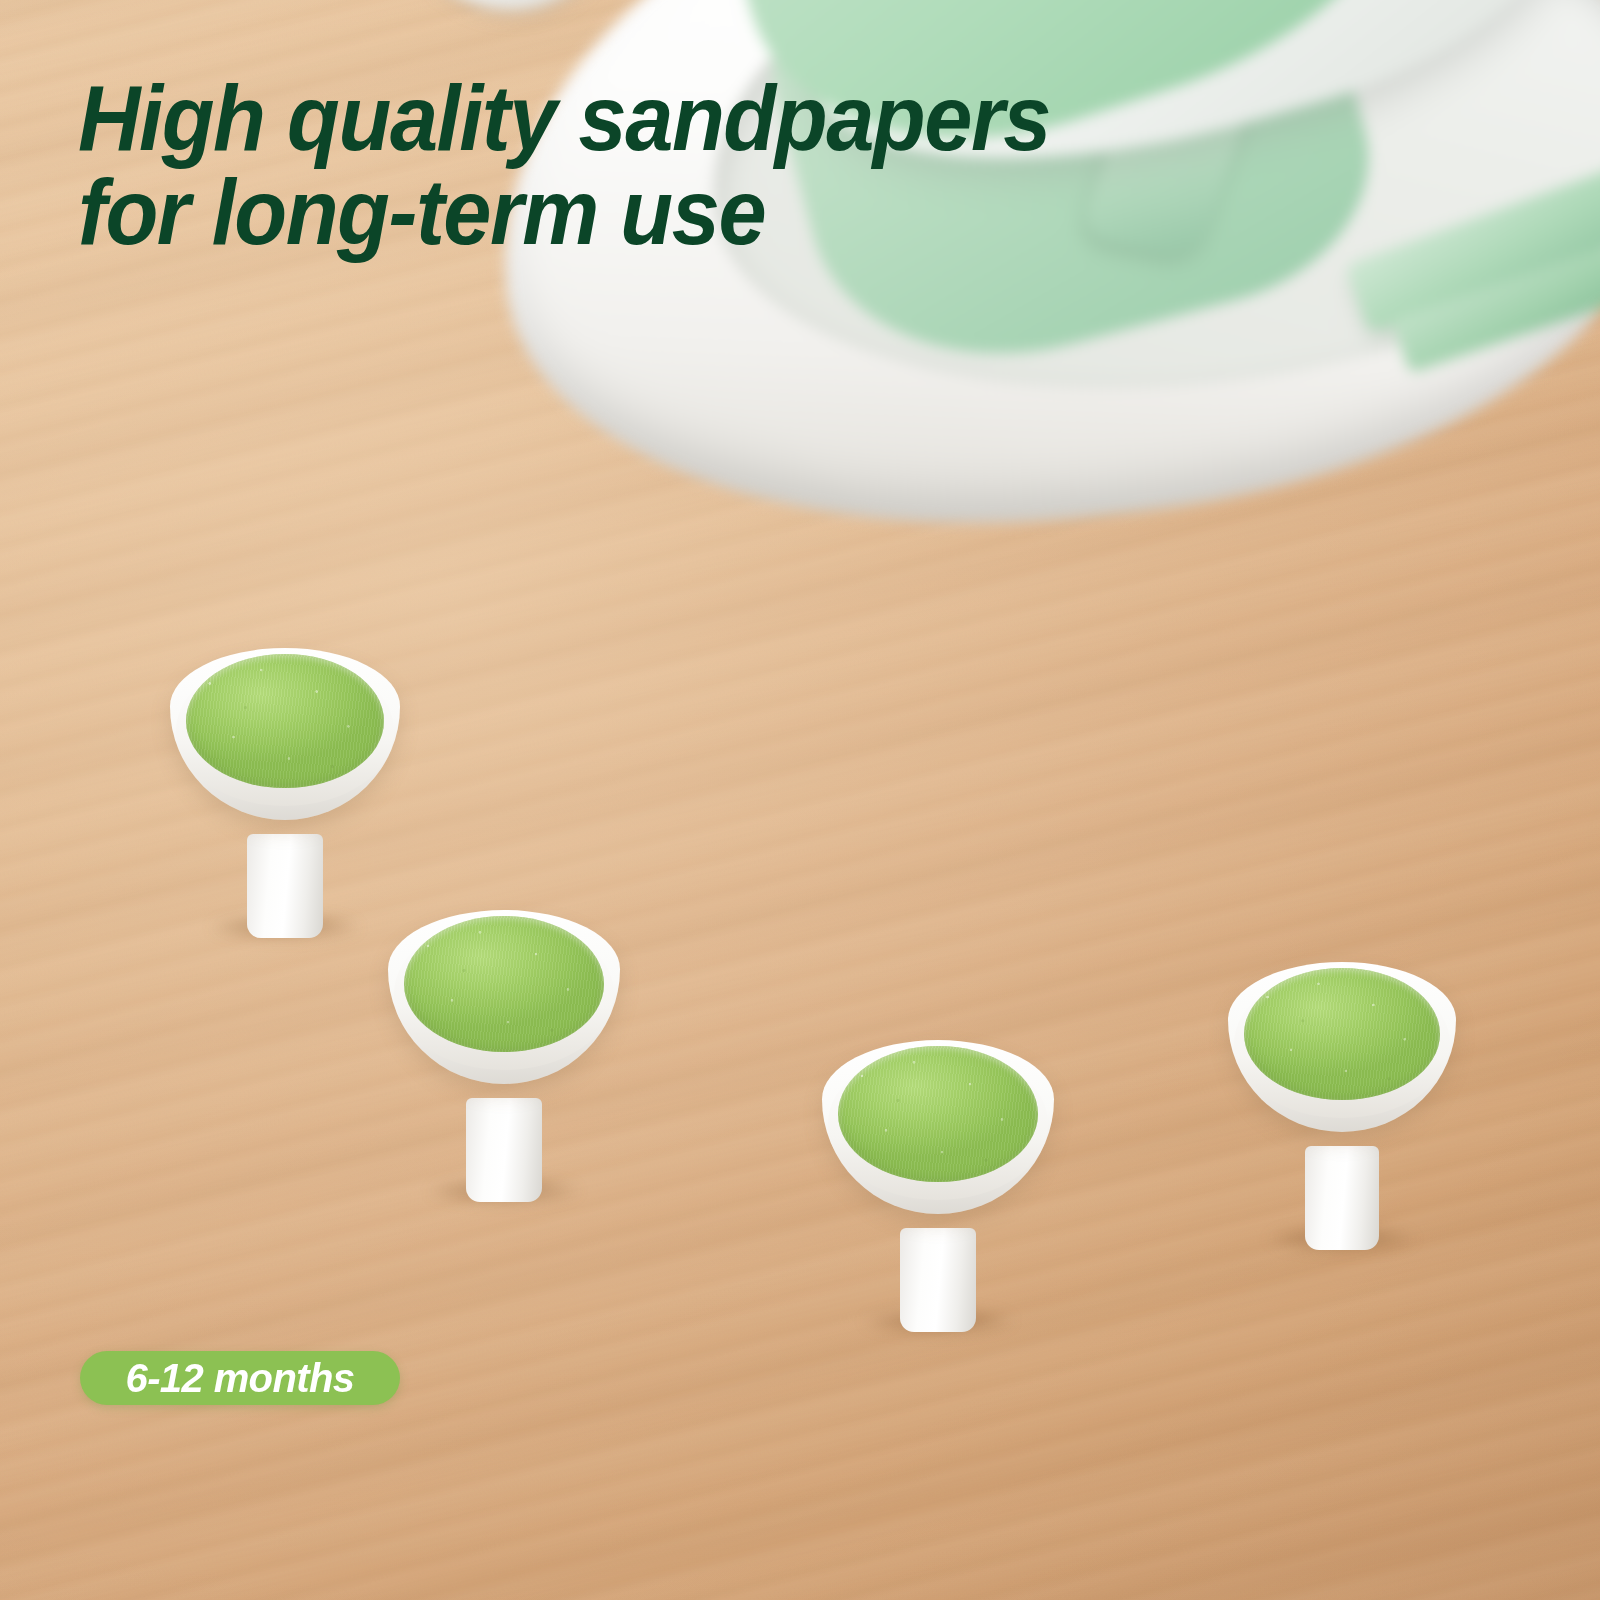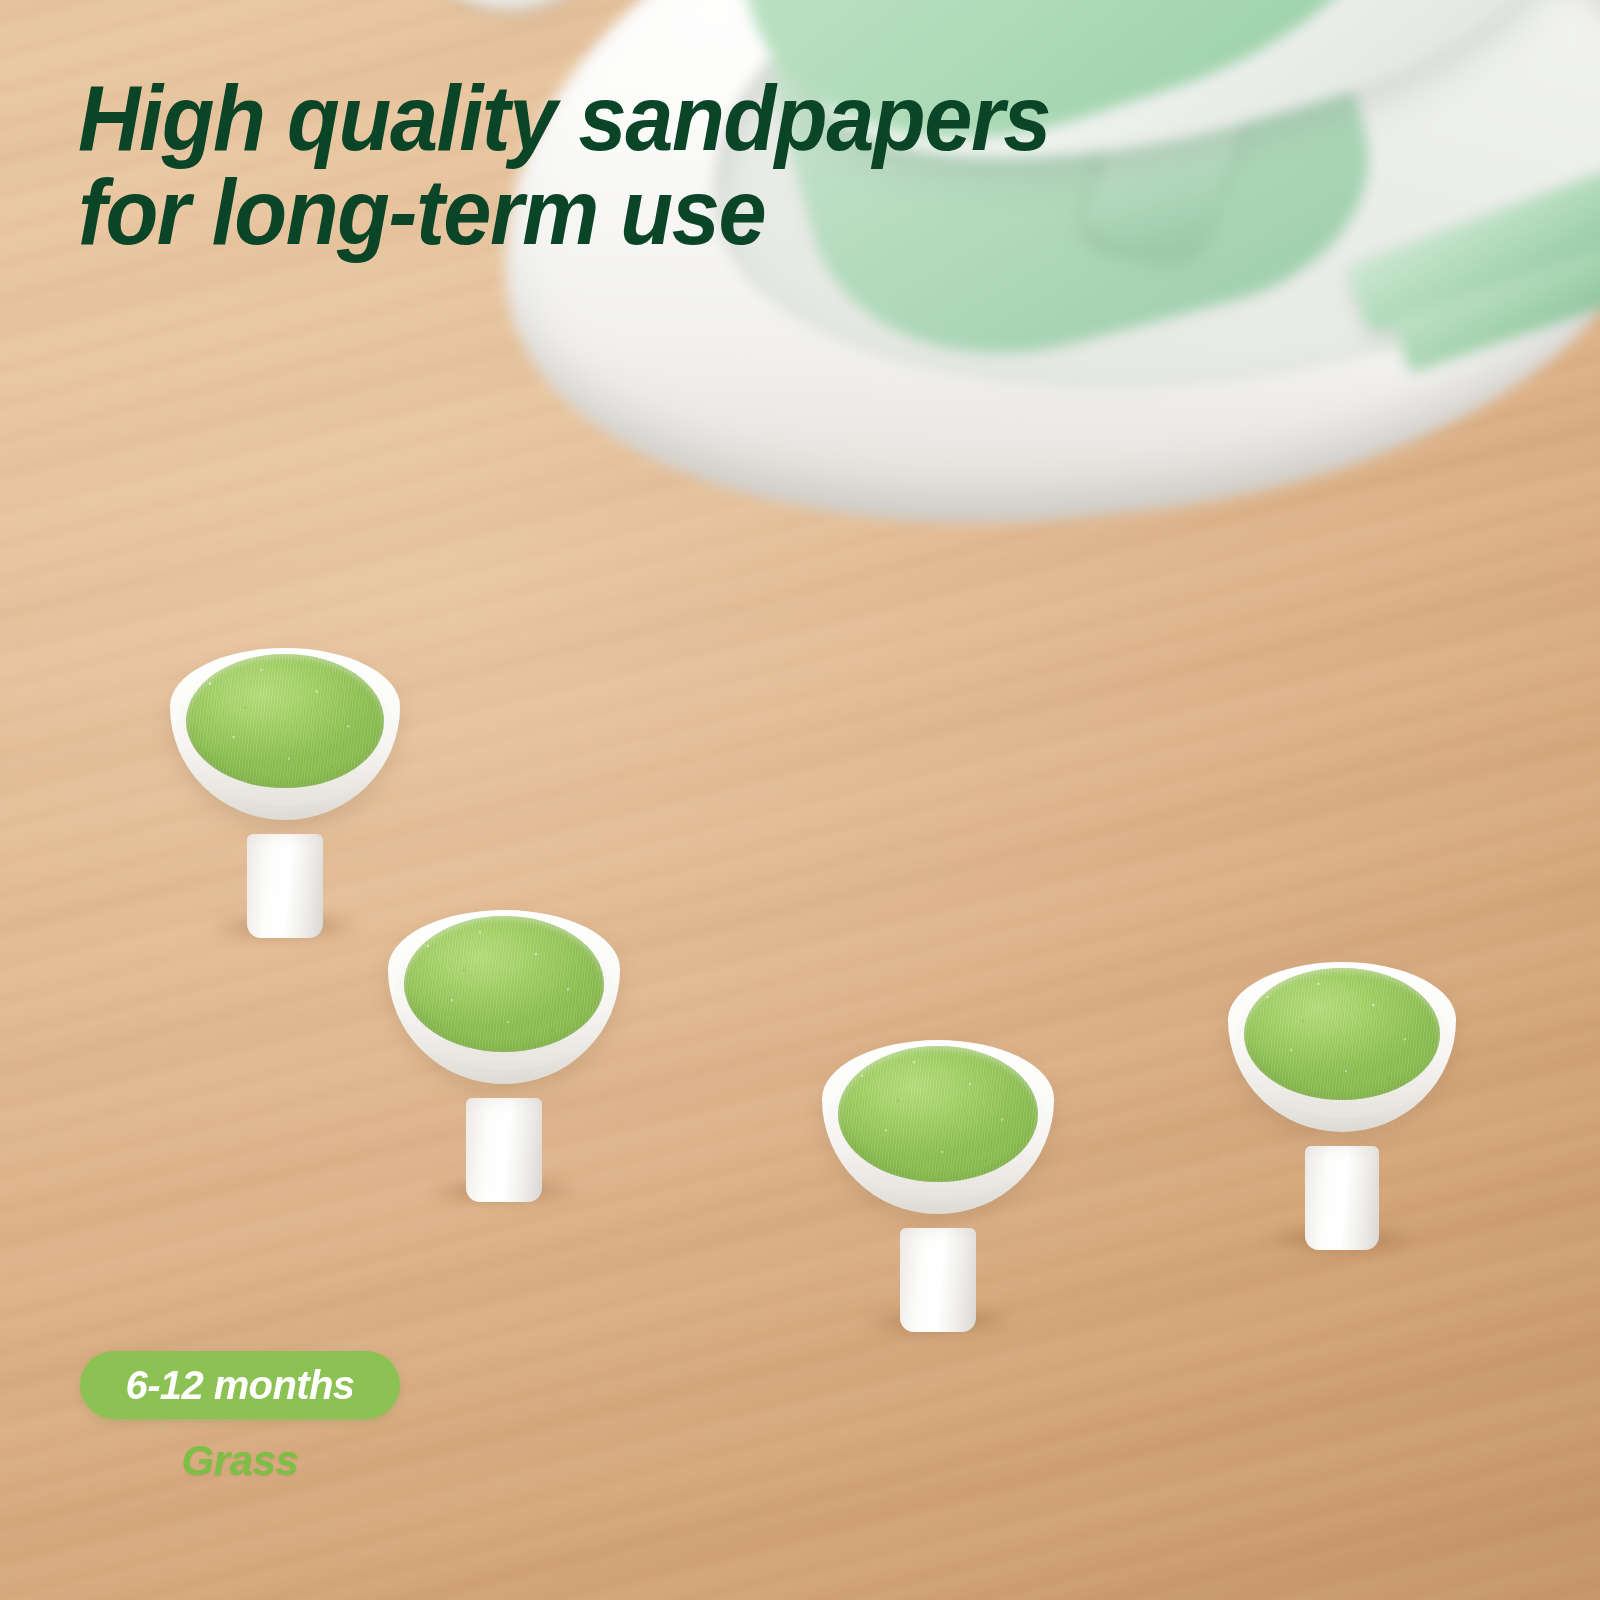--- a/index.html
+++ b/index.html
@@ -208,21 +208,21 @@
     letter-spacing:-1.5px;
     transform:scaleX(.94);
     transform-origin:left top;
     white-space:pre-line;
   }
 
   
   .badge-pill{
     position:absolute;
     left:80px;top:1351px;
-    width:320px;height:68px;
+    width:320px;height:54px;
     border-radius:34px;
     background:#8cc153;
     display:flex;align-items:center;justify-content:center;
     box-shadow:0 3px 10px rgba(110,145,60,.28);
   }
   .badge-pill span{
     color:#ffffff;
     font-family:"Liberation Sans","DejaVu Sans",sans-serif;
     font-weight:bold;
     font-size:40px;
@@ -300,15 +300,14 @@
     <div class="lip" style="top:8px;height:148px;"></div>
     <div class="pad" style="top:6px;height:132px;"></div>
   </div>
 
   <div class="headline">High quality sandpapers
 for long-term use</div>
 
   <div class="badge-pill">
     <span>6-12 months</span>
   </div>
-  <div class="badge-sub">Grass</div>
 
 </div>
 
 </body></html>

